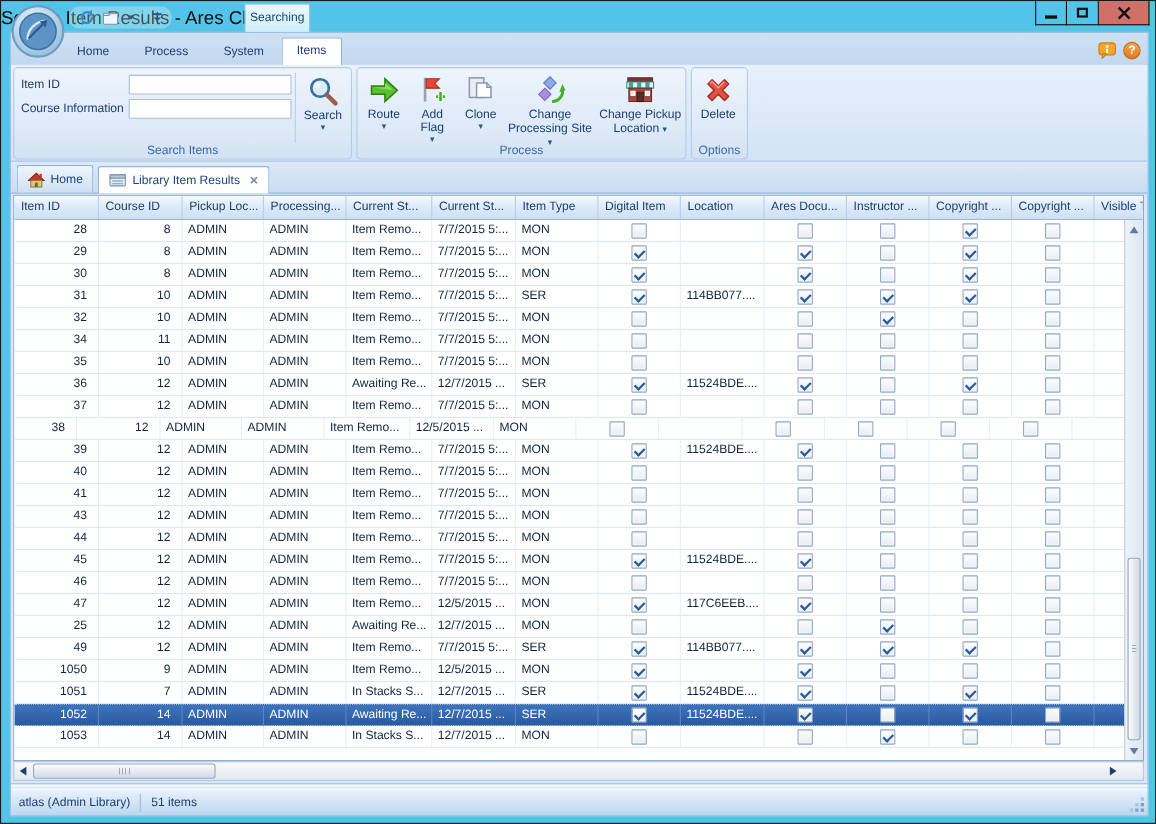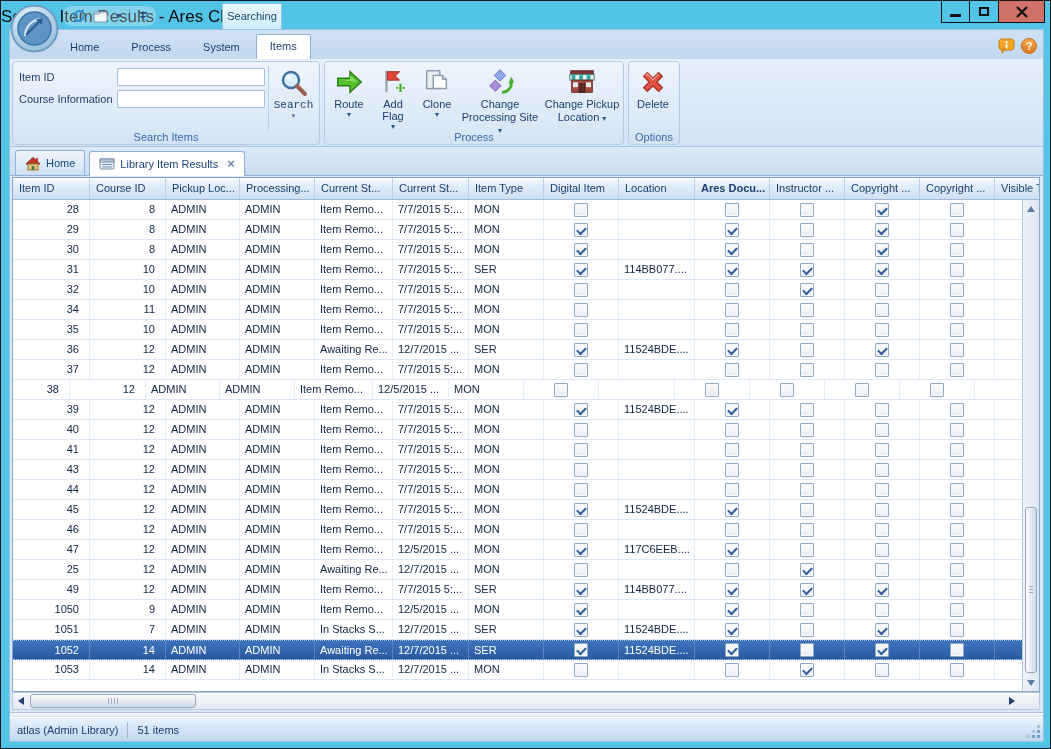--- a/index.html
+++ b/index.html
@@ -63,21 +63,21 @@
   .fields{ position:absolute; left:6px; top:5px; }
   .frow{ display:flex; align-items:center; height:20px; margin-bottom:2px; }
   .frow label{ width:98px; color:#1d3e6e; }
   .frow input{ width:148px; height:18px; border:1px solid #a6c0dd; border-radius:1px;
                background:#fff; font:11px "Liberation Sans",sans-serif; padding:0 3px; }
   .vsep{ position:absolute; right:50px; top:4px; bottom:14px; width:1px; background:#b9cfe8; }
 
   .big-btn{ position:absolute; display:flex; flex-direction:column; align-items:center;
             gap:1px; padding-top:4px; cursor:default; color:#1d3e6e; text-align:center; }
   .big-btn .lbl{ line-height:12px; }
-  .grp-search .big-btn{ right:2px; top:2px; width:47px; height:66px;font-family:Liberation Mono, monospace; }
+  .grp-search .big-btn{ right:2px; top:2px; width:47px; height:66px; }
 
   .proc-row{ position:absolute; left:2px; top:2px; display:flex; height:68px; }
   .proc-btn{ width:44px; display:flex; flex-direction:column; align-items:center; gap:1px;
              padding-top:3px; color:#1d3e6e; text-align:center; cursor:default;}
   .proc-btn.wide{ width:82px; }
   .proc-btn .lbl{ line-height:12px; }
 
   
   .doctabs{ height:29px; background:linear-gradient(#dcE9f7,#cadcf0); border-bottom:1px solid #8fb0d8;
             display:flex; align-items:flex-end; padding-left:5px; gap:4px; }
@@ -380,21 +380,21 @@
       <div class="grid-header">
           <div class="hc" style="width: 77px;">Item ID</div>
           <div class="hc" style="width: 76px;">Course ID</div>
           <div class="hc" style="width: 74px;">Pickup Loc...</div>
           <div class="hc" style="width: 75px;">Processing...</div>
           <div class="hc" style="width: 78px;">Current St...</div>
           <div class="hc" style="width: 76px;">Current St...</div>
           <div class="hc" style="width: 75px;">Item Type</div>
           <div class="hc" style="width: 75px;">Digital Item</div>
           <div class="hc" style="width: 76px;">Location</div>
-          <div class="hc" style="width: 75px; font-weight: bold;">Ares Docu...</div>
+          <div class="hc" style="width: 75px;">Ares Docu...</div>
           <div class="hc" style="width: 75px;">Instructor ...</div>
           <div class="hc" style="width: 75px;">Copyright ...</div>
           <div class="hc" style="width: 75px;">Copyright ...</div>
           <div class="hc" style="width: 120px;">Visible To</div>
         </div>
       <div class="grid-body">
           <div class="grow">
             <div class="gc right" style="width: 77px;">28</div>
             <div class="gc right" style="width: 76px;">8</div>
             <div class="gc left" style="width: 74px;">ADMIN</div>

